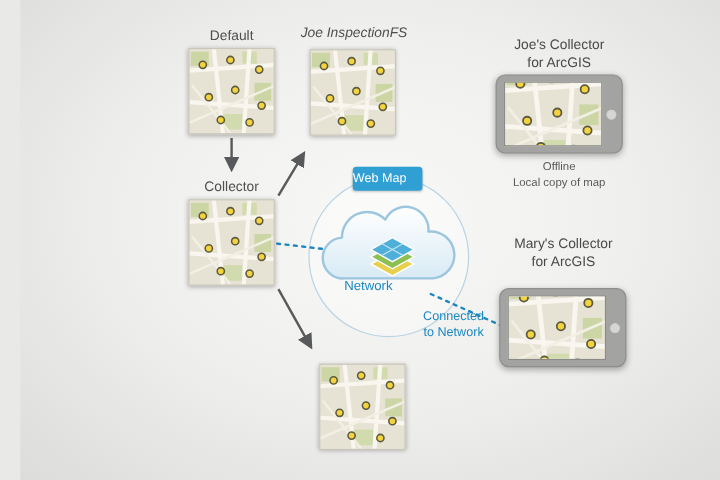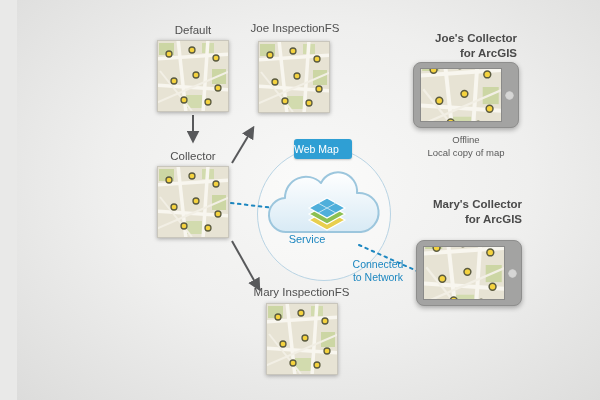--- a/index.html
+++ b/index.html
@@ -11,21 +11,21 @@
   .map-thumb svg,.tablet-screen svg{display:block;width:100%;height:100%;}
   #circle{position:absolute;left:240px;top:147px;width:132px;height:132px;border-radius:50%;
     border:1.5px solid #b9d4e4;background:rgba(255,255,255,0.35);}
   #webmap-badge{position:absolute;left:277px;top:139px;width:58px;height:20px;border-radius:3px;
     background:var(--badge-blue,#2f9fd4);color:#fff;font-size:10.5px;line-height:20px;
     box-shadow:0 1px 2px rgba(0,0,0,.2);}
   #cloud-wrap{position:absolute;left:248px;top:162px;width:118px;height:88px;}
   .blue-text{position:absolute;color:var(--accent-blue,#1d87c0);text-align:center;line-height:1.2;}
   #feature-service{left:252px;top:233px;width:76px;font-size:11px;}
   #connected-label{left:324px;top:258px;width:74px;font-size:10.5px;}
-  .device-title{position:absolute;color:#4a4a4a;font-size:11.5px;text-align:right;line-height:1.3;font-weight:bold;}
+  .device-title{position:absolute;color:#4a4a4a;font-size:11.5px;text-align:center;line-height:1.3;}
   .device-status{position:absolute;color:#5a5a5a;font-size:9.5px;text-align:center;line-height:1.35;}
   .tablet{position:absolute;width:106px;height:66px;border-radius:8px;background:#a3a3a2;
     border:1px solid #8e8e8d;box-shadow:0 2px 5px rgba(0,0,0,.30);box-sizing:border-box;}
   .tablet-screen{position:absolute;left:6px;top:5px;width:82px;height:54px;overflow:hidden;
     background:#e7e3d4;border:1px solid #8a8a89;box-sizing:border-box;}
   .tablet-button{position:absolute;right:4px;top:50%;margin-top:-4.5px;width:9px;height:9px;border-radius:50%;
     background:#d6d6d5;box-shadow:inset 0 0 1px rgba(0,0,0,.4);}
   #overlay{position:absolute;left:0;top:0;pointer-events:none;}
   .arrow-line{stroke:var(--arrow-gray,#58595b);stroke-width:2;fill:none;}
   .arrowhead{fill:var(--arrow-gray,#58595b);}
@@ -76,21 +76,21 @@
           <circle cx="58" cy="17" r="3"></circle>
           <circle cx="16" cy="40" r="3"></circle>
           <circle cx="38" cy="34" r="3"></circle>
           <circle cx="60" cy="47" r="3"></circle>
           <circle cx="26" cy="59" r="3"></circle>
           <circle cx="50" cy="61" r="3"></circle>
         </g>
       </svg>
     </div>
 
-  <div class="node-label" style="left:228px;top:21px;width:100px;">Joe InspectionFS</div>
+  <div class="node-label" style="left:228px;top:21px;width:100px;font-style:italic;">Joe InspectionFS</div>
   <div class="map-thumb map-art" style="left:241px;top:41px;">
       <svg viewBox="0 0 70 70" width="100%" height="100%" preserveAspectRatio="xMidYMid slice" aria-hidden="true">
         <rect width="70" height="70" fill="#e7e3d4"></rect>
         <rect x="1" y="2" width="15" height="12" fill="#ccd6a4"></rect>
         <rect x="54" y="28" width="14" height="15" fill="#ccd6a4"></rect>
         <rect x="28" y="54" width="16" height="13" fill="#d2dbae"></rect>
         <rect x="44" y="2" width="12" height="10" fill="#d2dbae"></rect>
         <g stroke="#f8f6ef" stroke-width="3.5" stroke-linecap="round" fill="none">
           <path d="M-2 18 L72 13"></path>
           <path d="M-2 44 L72 49"></path>
@@ -138,21 +138,20 @@
           <circle cx="58" cy="17" r="3"></circle>
           <circle cx="16" cy="40" r="3"></circle>
           <circle cx="38" cy="34" r="3"></circle>
           <circle cx="60" cy="47" r="3"></circle>
           <circle cx="26" cy="59" r="3"></circle>
           <circle cx="50" cy="61" r="3"></circle>
         </g>
       </svg>
     </div>
 
-  <div class="node-label" style="left:232px;top:285px;width:105px;">Mary InspectionFS</div>
   <div class="map-thumb map-art" style="left:249px;top:303px;">
       <svg viewBox="0 0 70 70" width="100%" height="100%" preserveAspectRatio="xMidYMid slice" aria-hidden="true">
         <rect width="70" height="70" fill="#e7e3d4"></rect>
         <rect x="1" y="2" width="15" height="12" fill="#ccd6a4"></rect>
         <rect x="54" y="28" width="14" height="15" fill="#ccd6a4"></rect>
         <rect x="28" y="54" width="16" height="13" fill="#d2dbae"></rect>
         <rect x="44" y="2" width="12" height="10" fill="#d2dbae"></rect>
         <g stroke="#f8f6ef" stroke-width="3.5" stroke-linecap="round" fill="none">
           <path d="M-2 18 L72 13"></path>
           <path d="M-2 44 L72 49"></path>
@@ -190,21 +189,21 @@
       <g>
         <polygon points="44,58 62,48 80,58 62,68" fill="#e8cf4e" stroke="#ffffff" stroke-width="1.2"></polygon>
         <polygon points="44,52 62,42 80,52 62,62" fill="#8cc053" stroke="#ffffff" stroke-width="1.2"></polygon>
         <polygon points="44,46 62,36 80,46 62,56" fill="#4fafdb" stroke="#ffffff" stroke-width="1.2"></polygon>
         <path d="M53 41 L71 51 M71 41 L53 51" stroke="#bfe2f2" stroke-width="1"></path>
       </g>
     </svg>
   </div>
 
   <div class="blue-text" id="feature-service">
-    <div>Service</div>
+    <div>Network</div>
   </div>
 
   <div class="blue-text" id="connected-label">
     <div>Connected</div>
     <div>to Network</div>
   </div>
 
   <div class="device-title" style="left:398px;top:31px;width:102px;">
     <div>Joe's Collector</div>
     <div>for ArcGIS</div>

